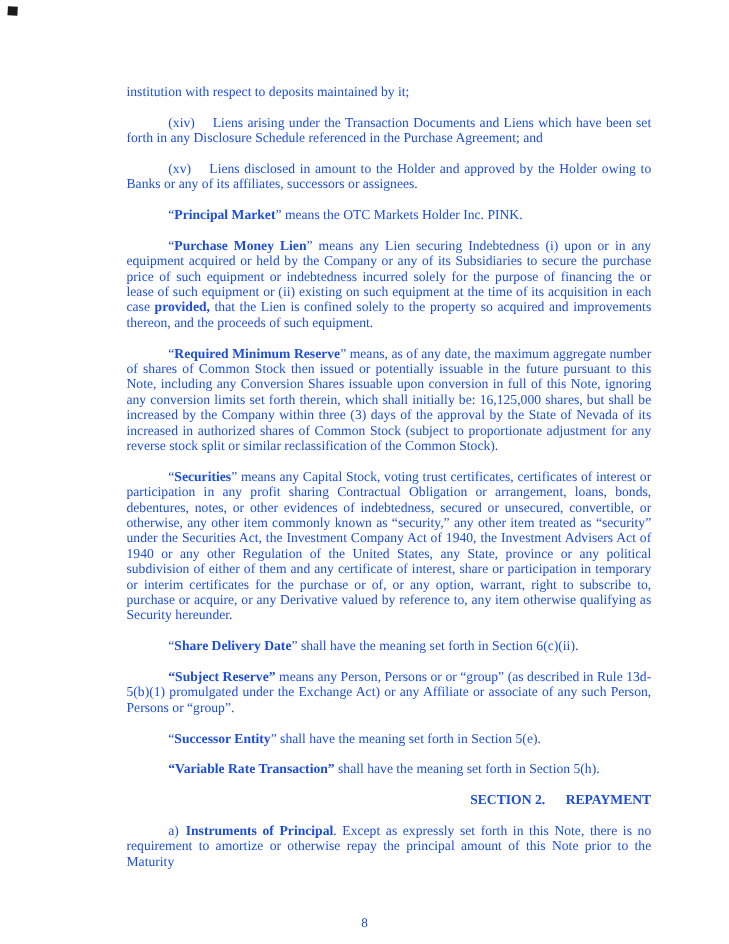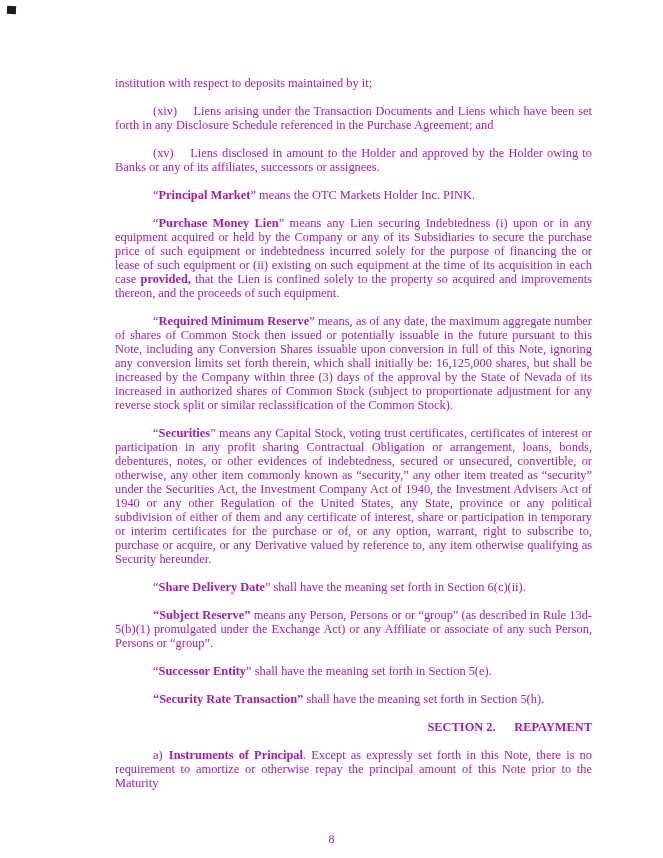--- a/index.html
+++ b/index.html
@@ -8,21 +8,21 @@
     background: #ffffff;
   }
   .page {
     position: relative;
     width: 663px;
     height: 858px;
     background: #ffffff;
     font-family: "Liberation Serif", "DejaVu Serif", serif;
     font-size: 12.4px;
     line-height: 14px;
-    color: #a21caf;
+    color: #1d4ed8;
     overflow: hidden;
   }
   .corner-mark {
     position: absolute;
     left: 7px;
     top: 6px;
     width: 9px;
     height: 8px;
     background: #1a1a1a;
     transform: rotate(3deg);
@@ -68,18 +68,18 @@
       <p class="plain"><span>institution with respect to deposits maintained by it;</span></p>
       <p class="indent"><span>(xiv)  Liens arising under the Transaction Documents and Liens which have been set forth in any Disclosure Schedule referenced in the Purchase Agreement; and</span></p>
       <p class="indent"><span>(xv)  Liens disclosed in amount to the Holder and approved by the Holder owing to Banks or any of its affiliates, successors or assignees.</span></p>
       <p class="indent"><span>“</span><b>Principal Market</b><span>” means the OTC Markets Holder Inc. PINK.</span></p>
       <p class="indent"><span>“</span><b>Purchase Money Lien</b><span>” means any Lien securing Indebtedness (i) upon or in any equipment acquired or held by the Company or any of its Subsidiaries to secure the purchase price of such equipment or indebtedness incurred solely for the purpose of financing the or lease of such equipment or (ii) existing on such equipment at the time of its acquisition in each case </span><b>provided,</b><span> that the Lien is confined solely to the property so acquired and improvements thereon, and the proceeds of such equipment.</span></p>
       <p class="indent"><span>“</span><b>Required Minimum Reserve</b><span>” means, as of any date, the maximum aggregate number of shares of Common Stock then issued or potentially issuable in the future pursuant to this Note, including any Conversion Shares issuable upon conversion in full of this Note, ignoring any conversion limits set forth therein, which shall initially be: 16,125,000 shares, but shall be increased by the Company within three (3) days of the approval by the State of Nevada of its increased in authorized shares of Common Stock (subject to proportionate adjustment for any reverse stock split or similar reclassification of the Common Stock).</span></p>
       <p class="indent"><span>“</span><b>Securities</b><span>” means any Capital Stock, voting trust certificates, certificates of interest or participation in any profit sharing Contractual Obligation or arrangement, loans, bonds, debentures, notes, or other evidences of indebtedness, secured or unsecured, convertible, or otherwise, any other item commonly known as “security,” any other item treated as “security” under the Securities Act, the Investment Company Act of 1940, the Investment Advisers Act of 1940 or any other Regulation of the United States, any State, province or any political subdivision of either of them and any certificate of interest, share or participation in temporary or interim certificates for the purchase or of, or any option, warrant, right to subscribe to, purchase or acquire, or any Derivative valued by reference to, any item otherwise qualifying as Security hereunder.</span></p>
       <p class="indent"><span>“</span><b>Share Delivery Date</b><span>” shall have the meaning set forth in Section 6(c)(ii).</span></p>
       <p class="indent"><b>“Subject Reserve”</b><span> means any Person, Persons or or “group” (as described in Rule 13d-5(b)(1) promulgated under the Exchange Act) or any Affiliate or associate of any such Person, Persons or “group”.</span></p>
       <p class="indent"><span>“</span><b>Successor Entity</b><span>” shall have the meaning set forth in Section 5(e).</span></p>
-      <p class="indent"><b>“Security Rate Transaction”</b><span> shall have the meaning set forth in Section 5(h).</span></p>
+      <p class="indent"><b>“Variable Rate Transaction”</b><span> shall have the meaning set forth in Section 5(h).</span></p>
       <p class="center"><b>SECTION 2.  REPAYMENT</b></p>
       <p class="indent"><span>a) </span><b>Instruments of Principal</b><span>. Except as expressly set forth in this Note, there is no requirement to amortize or otherwise repay the principal amount of this Note prior to the Maturity</span></p>
     </div>
   <div class="page-number">8</div>
 </div>
 
 </body></html>

